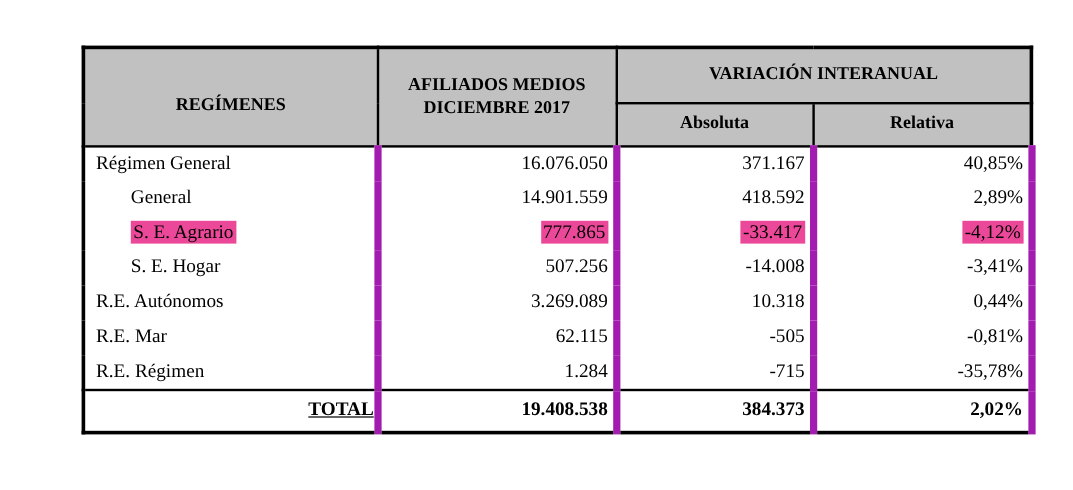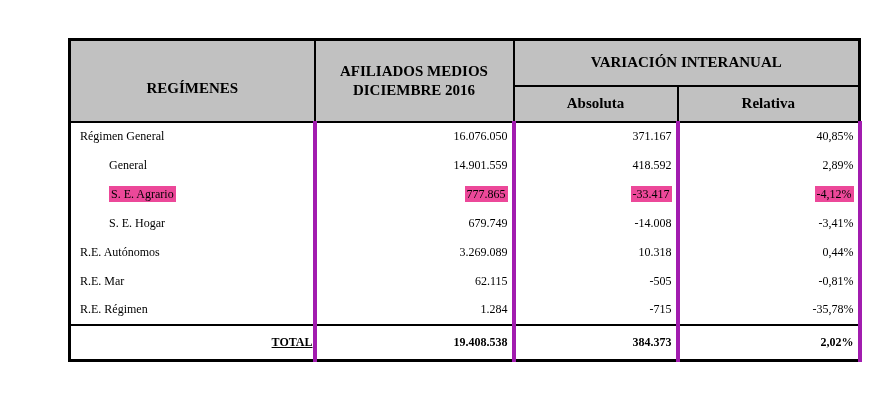--- a/index.html
+++ b/index.html
@@ -43,24 +43,24 @@
     vertical-align: middle;
     line-height: 1.3;
   }
   tr.head-row-1 { height: 46px; }
   tr.head-row-2 { height: 36px; }
   th.h-reg { padding-top: 16px; vertical-align: middle; }
   th.h-afi { line-height: 1.25; }
 
   tbody td {
     border-left: 2px solid #000000;
-    border-right: 4px solid #a21caf;
+    border-right: 6px solid #a21caf;
     border-top: none;
     border-bottom: none;
-    font-size: 12px;
+    font-size: 16px;
     vertical-align: middle;
     padding: 0;
   }
   tr.data-row { height: 29px; }
   td.label-cell { text-align: left; padding-left: 9px; }
   td.label-cell.indented { padding-left: 38px; margin-top: 20px; }
   td.num-cell { text-align: right; padding-right: 4px; }
 
   tr.total-row { height: 36px; }
   tr.total-row td {
@@ -88,21 +88,21 @@
         <col class="c-reg">
           <col class="c-afi">
           <col class="c-abs">
           <col class="c-rel">
       </colgroup>
       <thead>
         <tr class="head-row-1">
           <th rowspan="2" class="h-reg">REGÍMENES</th>
           <th rowspan="2" class="h-afi">
             <div>AFILIADOS MEDIOS</div>
-            <div>DICIEMBRE 2016</div>
+            <div>DICIEMBRE 2017</div>
           </th>
           <th colspan="2" class="h-var">VARIACIÓN INTERANUAL</th>
         </tr>
         <tr class="head-row-2">
           <th>Absoluta</th>
           <th>Relativa</th>
         </tr>
       </thead>
       <tbody>
         <tr class="data-row">
@@ -118,21 +118,21 @@
           <td class="num-cell"><span>2,89%</span></td>
         </tr>
         <tr class="data-row">
           <td class="label-cell indented"><span class="hl">S. E. Agrario</span></td>
           <td class="num-cell"><span class="hl">777.865</span></td>
           <td class="num-cell"><span class="hl">-33.417</span></td>
           <td class="num-cell"><span class="hl">-4,12%</span></td>
         </tr>
         <tr class="data-row">
           <td class="label-cell indented"><span>S. E. Hogar</span></td>
-          <td class="num-cell"><span>679.749</span></td>
+          <td class="num-cell"><span>507.256</span></td>
           <td class="num-cell"><span>-14.008</span></td>
           <td class="num-cell"><span>-3,41%</span></td>
         </tr>
         <tr class="data-row">
           <td class="label-cell"><span>R.E. Autónomos</span></td>
           <td class="num-cell"><span>3.269.089</span></td>
           <td class="num-cell"><span>10.318</span></td>
           <td class="num-cell"><span>0,44%</span></td>
         </tr>
         <tr class="data-row">

